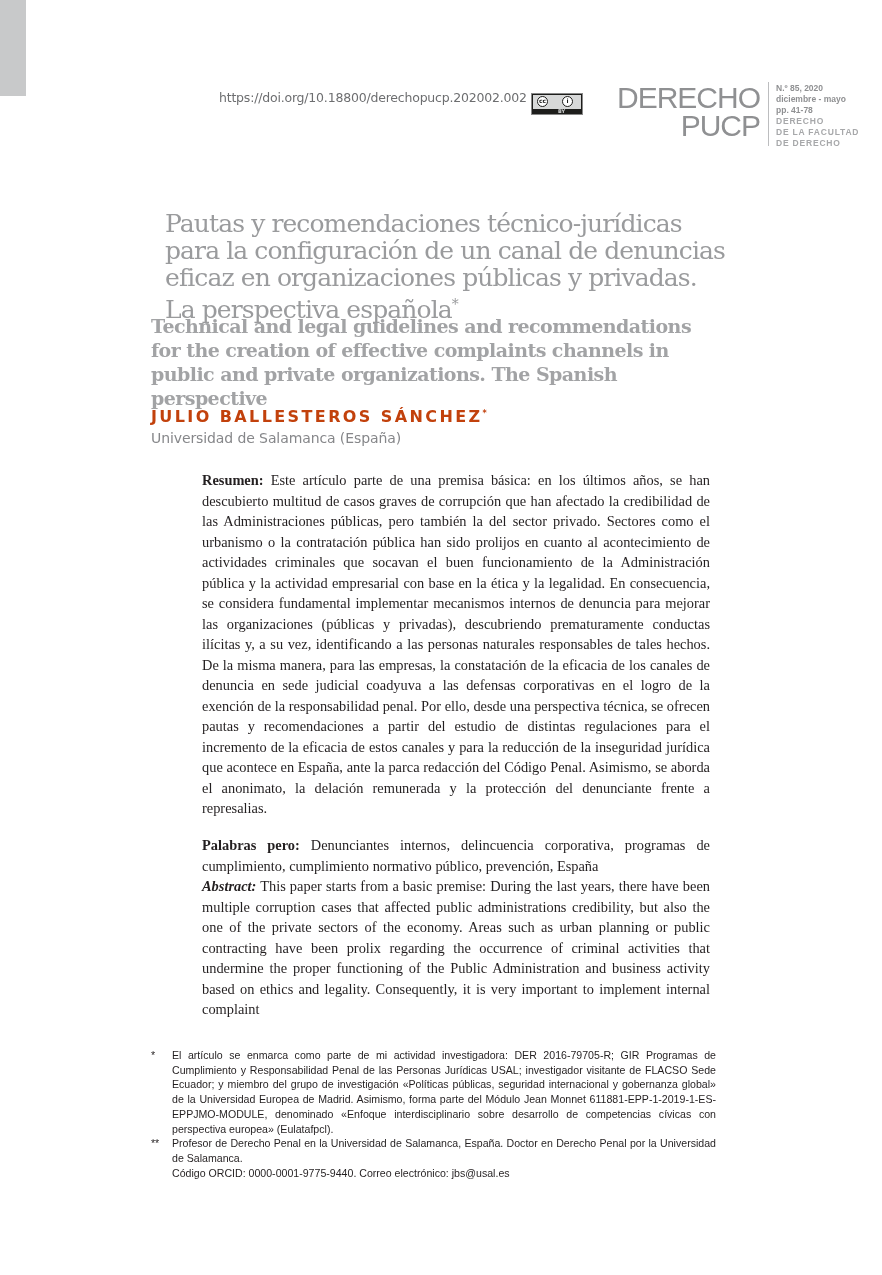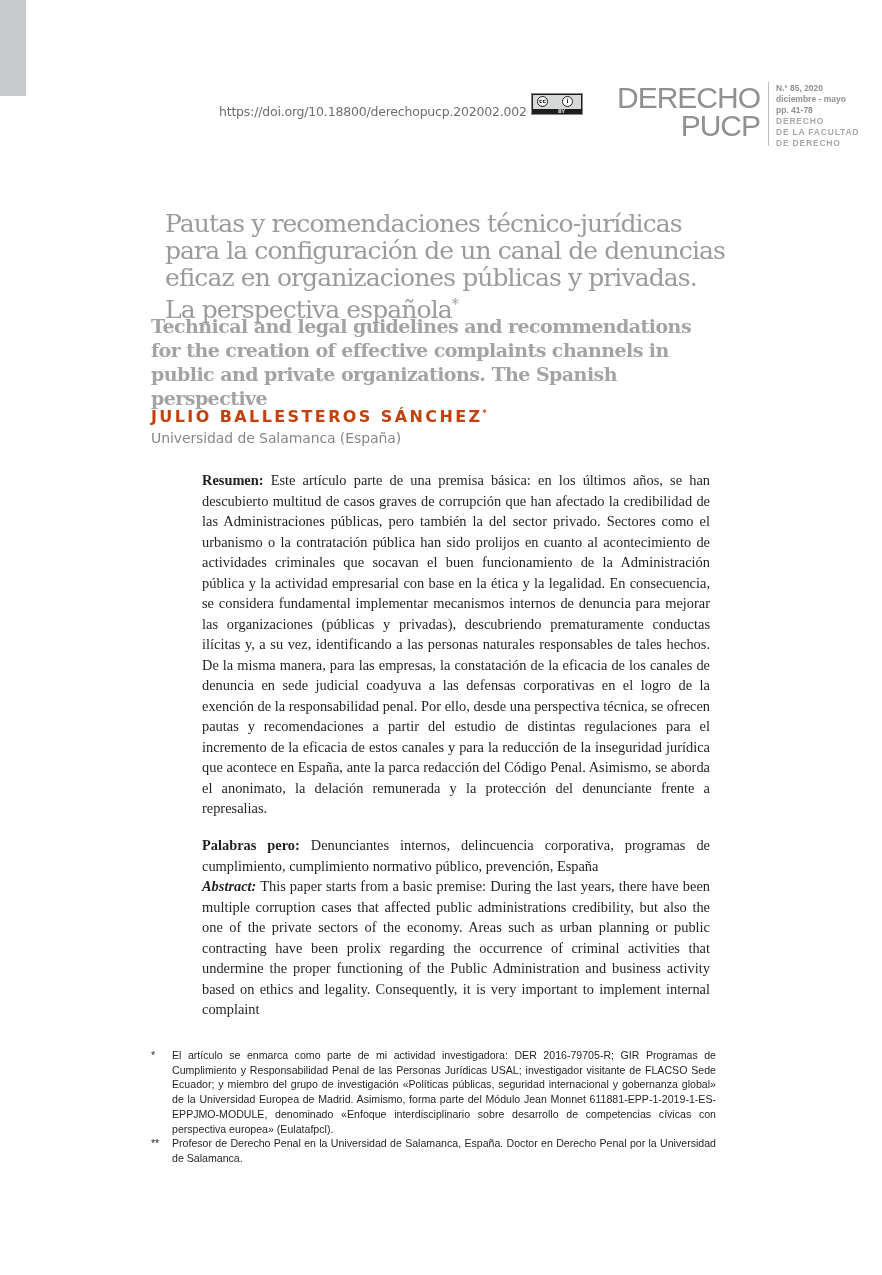--- a/index.html
+++ b/index.html
@@ -1,18 +1,18 @@
 <!DOCTYPE html>
 <html><head>
 <meta charset="utf-8">
 <style>
   html, body { margin: 0; padding: 0; background: #ffffff; }
   body { width: 882px; height: 1275px; position: relative; overflow: hidden; }
   .edge-tab { position: absolute; left: 0; top: 0; width: 26px; height: 96px; background: #c8c9ca; }
-  .doi { position: absolute; left: 219px; top: 104px; font-family: "DejaVu Sans", sans-serif; font-size: 12.5px; color: #6d6e70; letter-spacing: -0.2px; }
+  .doi { position: absolute; left: 219px; top: 90px; font-family: "DejaVu Sans", sans-serif; font-size: 12.5px; color: #6d6e70; letter-spacing: -0.2px; }
   .cc-badge { position: absolute; left: 531px; top: 93px; width: 52px; height: 22px; background: #1d1d1b; border: 1px solid #888; box-sizing: border-box; }
   .cc-badge .cc-top { position: absolute; left: 1px; top: 1px; right: 1px; height: 14px; background: #d7d8d8; }
   .cc-badge .cc-circle { position: absolute; top: 2px; width: 11px; height: 11px; border-radius: 50%; border: 1.5px solid #1d1d1b; box-sizing: border-box; background: #fff; font: bold 6px "DejaVu Sans", sans-serif; text-align: center; line-height: 8px; color: #1d1d1b; }
   .cc-badge .cc-by { position: absolute; left: 26px; bottom: 0; font: bold 5px "DejaVu Sans", sans-serif; color: #d7d8d8; }
   .logo { position: absolute; left: 600px; top: 84px; font-family: Liberation Sans, sans-serif; color: #8f9092; text-align: right; width: 160px; }
   .logo .l1 { font-size: 30px; line-height: 28px; letter-spacing: -1px; display:block; }
   .logo .l2 { font-size: 30px; line-height: 28px; letter-spacing: -1px; display:block; }
   .logo-divider { position: absolute; left: 768px; top: 82px; width: 1px; height: 64px; background: #bcbdbf; }
   .issue { position: absolute; left: 776px; top: 83px; font-family: "Liberation Sans", sans-serif; font-size: 8.5px; line-height: 11px; color: #8f9092; font-weight: bold; }
   .issue .faded { color: #a7a8aa; letter-spacing: 0.8px; font-weight: bold; }
@@ -79,14 +79,15 @@
 <p class="abstract-block" id="abstract"><span class="lbl-i">Abstract:</span><span> This paper starts from a basic premise: During the last years, there have been multiple corruption cases that affected public administrations credibility, but also the one of the private sectors of the economy. Areas such as urban planning or public contracting have been prolix regarding the occurrence of criminal activities that undermine the proper functioning of the Public Administration and business activity based on ethics and legality. Consequently, it is very important to implement internal complaint</span></p>
 
 <section class="footnotes">
   <p class="fn">
     <span class="mark">*</span>
     <span>El artículo se enmarca como parte de mi actividad investigadora: DER 2016-79705-R; GIR Programas de Cumplimiento y Responsabilidad Penal de las Personas Jurídicas USAL; investigador visitante de FLACSO Sede Ecuador; y miembro del grupo de investigación «Políticas públicas, seguridad internacional y gobernanza global» de la Universidad Europea de Madrid. Asimismo, forma parte del Módulo Jean Monnet 611881-EPP-1-2019-1-ES-EPPJMO-MODULE, denominado «Enfoque interdisciplinario sobre desarrollo de competencias cívicas con perspectiva europea» (Eulatafpcl).</span>
   </p>
   <p class="fn">
     <span class="mark">**</span>
     <span>Profesor de Derecho Penal en la Universidad de Salamanca, España. Doctor en Derecho Penal por la Universidad de Salamanca.</span>
+    <span class="extra">Código ORCID: 0000-0001-9775-9440. Correo electrónico: jbs@usal.es</span>
   </p>
 </section>
 
 </body></html>

